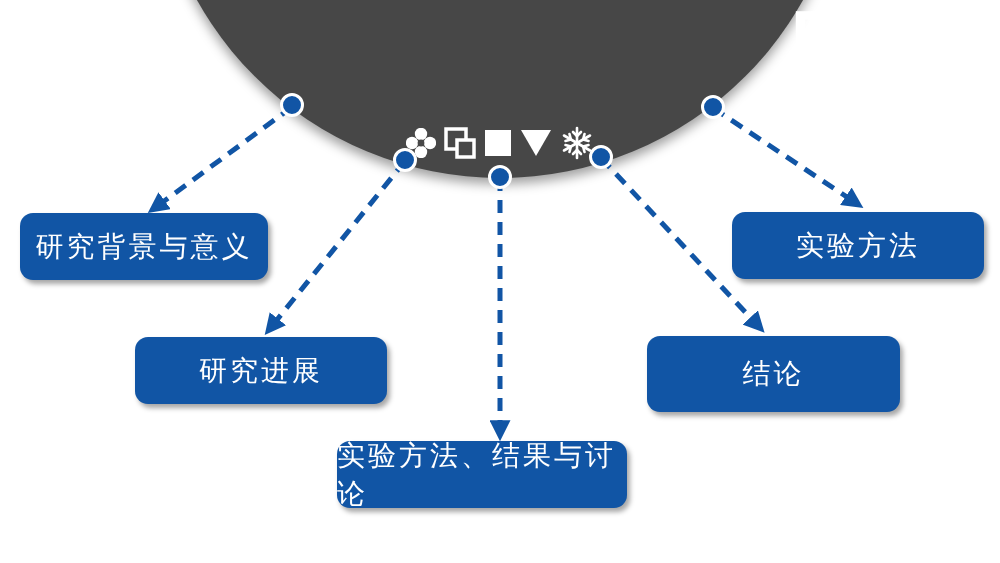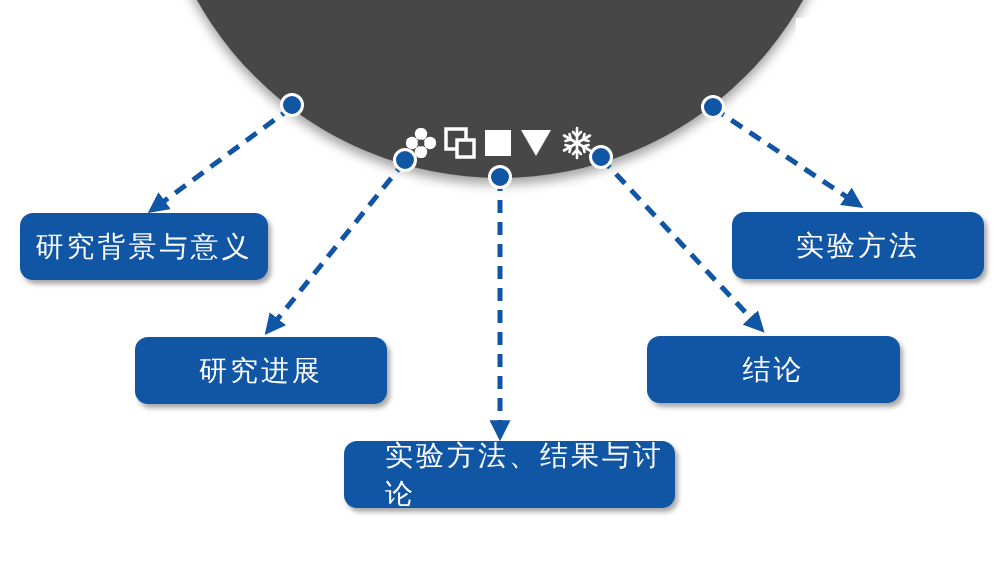--- a/index.html
+++ b/index.html
@@ -8,38 +8,38 @@
     font-family:"DejaVu Serif","Liberation Serif",serif;
   }
   .circle{
     position:absolute;left:153px;top:-516px;width:694px;height:694px;
     border-radius:50%;background:#474747;
     box-shadow:0 6px 12px rgba(0,0,0,0.38);
   }
   .slide-title{
     position:absolute;top:6px;left:0;width:100%;text-align:right;
     color:#fff;font-size:92px;font-weight:bold;letter-spacing:16px;text-indent:16px;
-    font-family:Liberation Sans, sans-serif;line-height:1.12;
+    font-family:Liberation Mono, monospace;line-height:1.12;
   }
   .ornaments{
     position:absolute;top:126px;left:0;width:100%;height:34px;
     display:flex;justify-content:center;align-items:center;gap:7px;
   }
   .ornaments .orn{display:flex;align-items:center;justify-content:center;}
   .overlay{position:absolute;left:0;top:0;width:1000px;height:563px;pointer-events:none;}
   .toc-box{
     position:absolute;border-radius:13px;background:#1155a5;
     box-shadow:3px 4px 5px rgba(0,0,0,0.35);
     display:flex;align-items:center;justify-content:center;
     color:#ffffff;font-size:28px;letter-spacing:3px;
   }
   .box1{left:20px;top:213px;width:248px;height:67px;}
   .box2{left:135px;top:337px;width:252px;height:67px;}
-  .box3{left:344px;top:441px;width:290px;height:67px;padding-left:41px;}
-  .box4{left:647px;top:336px;width:253px;height:67px;}
+  .box3{left:337px;top:441px;width:290px;height:67px;}
+  .box4{left:647px;top:336px;width:253px;height:76px;}
   .box5{left:732px;top:212px;width:252px;height:67px;}
 </style>
 </head>
 <body>
 
 <div class="stage">
 
   <div class="circle"></div>
 
   <div class="slide-title">目录</div>

